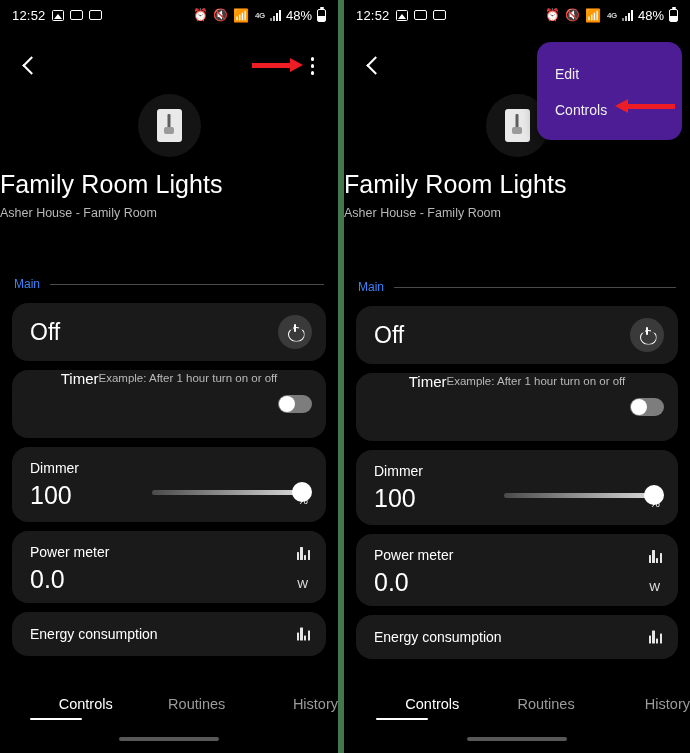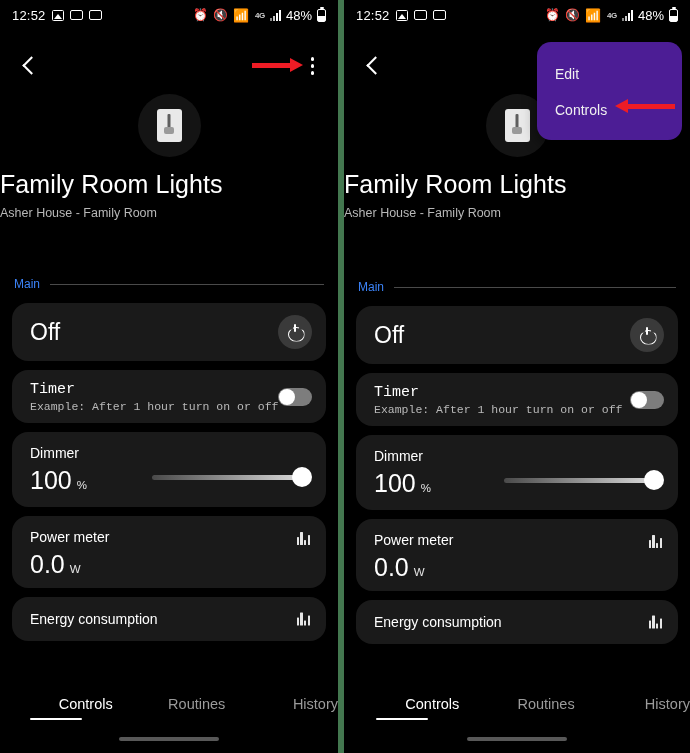--- a/index.html
+++ b/index.html
@@ -125,34 +125,34 @@
   }
   .power-glyph::before {
     content: ""; position: absolute; left: 0; top: 2px; width: 15px; height: 13px;
     border: 1.8px solid #fff; border-radius: 50%;
     clip-path: polygon(0 22%, 32% 22%, 32% 0, 68% 0, 68% 22%, 100% 22%, 100% 100%, 0 100%);
   }
   .power-glyph::after {
     content: ""; position: absolute; left: 6.6px; top: -1px; width: 1.8px; height: 8px; background: #fff; border-radius: 1px;
   }
 
-  .card-timer { height: 53px; display: flex; flex-direction: column; justify-content: center; font-family: Liberation Mono, monospace; }
+  .card-timer { height: 68px; display: flex; flex-direction: row; justify-content: center; }
   .card-timer .t-title { color: #fff; font-size: 15px; }
   .card-timer .t-sub { color: #b9b9b9; font-size: 11.5px; margin-top: 2px; }
   .toggle {
     position: absolute; right: 14px; top: 50%; transform: translateY(-50%);
     width: 34px; height: 18px; border-radius: 9px; background: #7d7d7d; cursor: pointer;
   }
   .toggle .knob {
     position: absolute; left: 1px; top: 1px; width: 16px; height: 16px; border-radius: 50%; background: #fff;
   }
 
   .card-dimmer { height: 75px; padding-top: 12px; }
   .card-dimmer .d-title { color: #fff; font-size: 14px; }
-  .val-row { display: flex; align-items: flex-end; margin-top: 6px; }
+  .val-row { display: flex; align-items: flex-end; margin-top: 6px; justify-content: space-between; }
   .val-big { color: #fff; font-size: 25px; line-height: 1; }
   .val-unit { color: #e4e4e4; font-size: 11.5px; margin-left: 5px; margin-bottom: 2px; }
   .slider-wrap {
     position: absolute; right: 14px; bottom: 20px; width: 160px; height: 20px;
   }
   .slider-track {
     position: absolute; left: 0; top: 8px; width: 148px; height: 4.5px; border-radius: 3px;
     background: linear-gradient(to right, #4a4a4a, #d8d8d8);
   }
   .slider-thumb {

